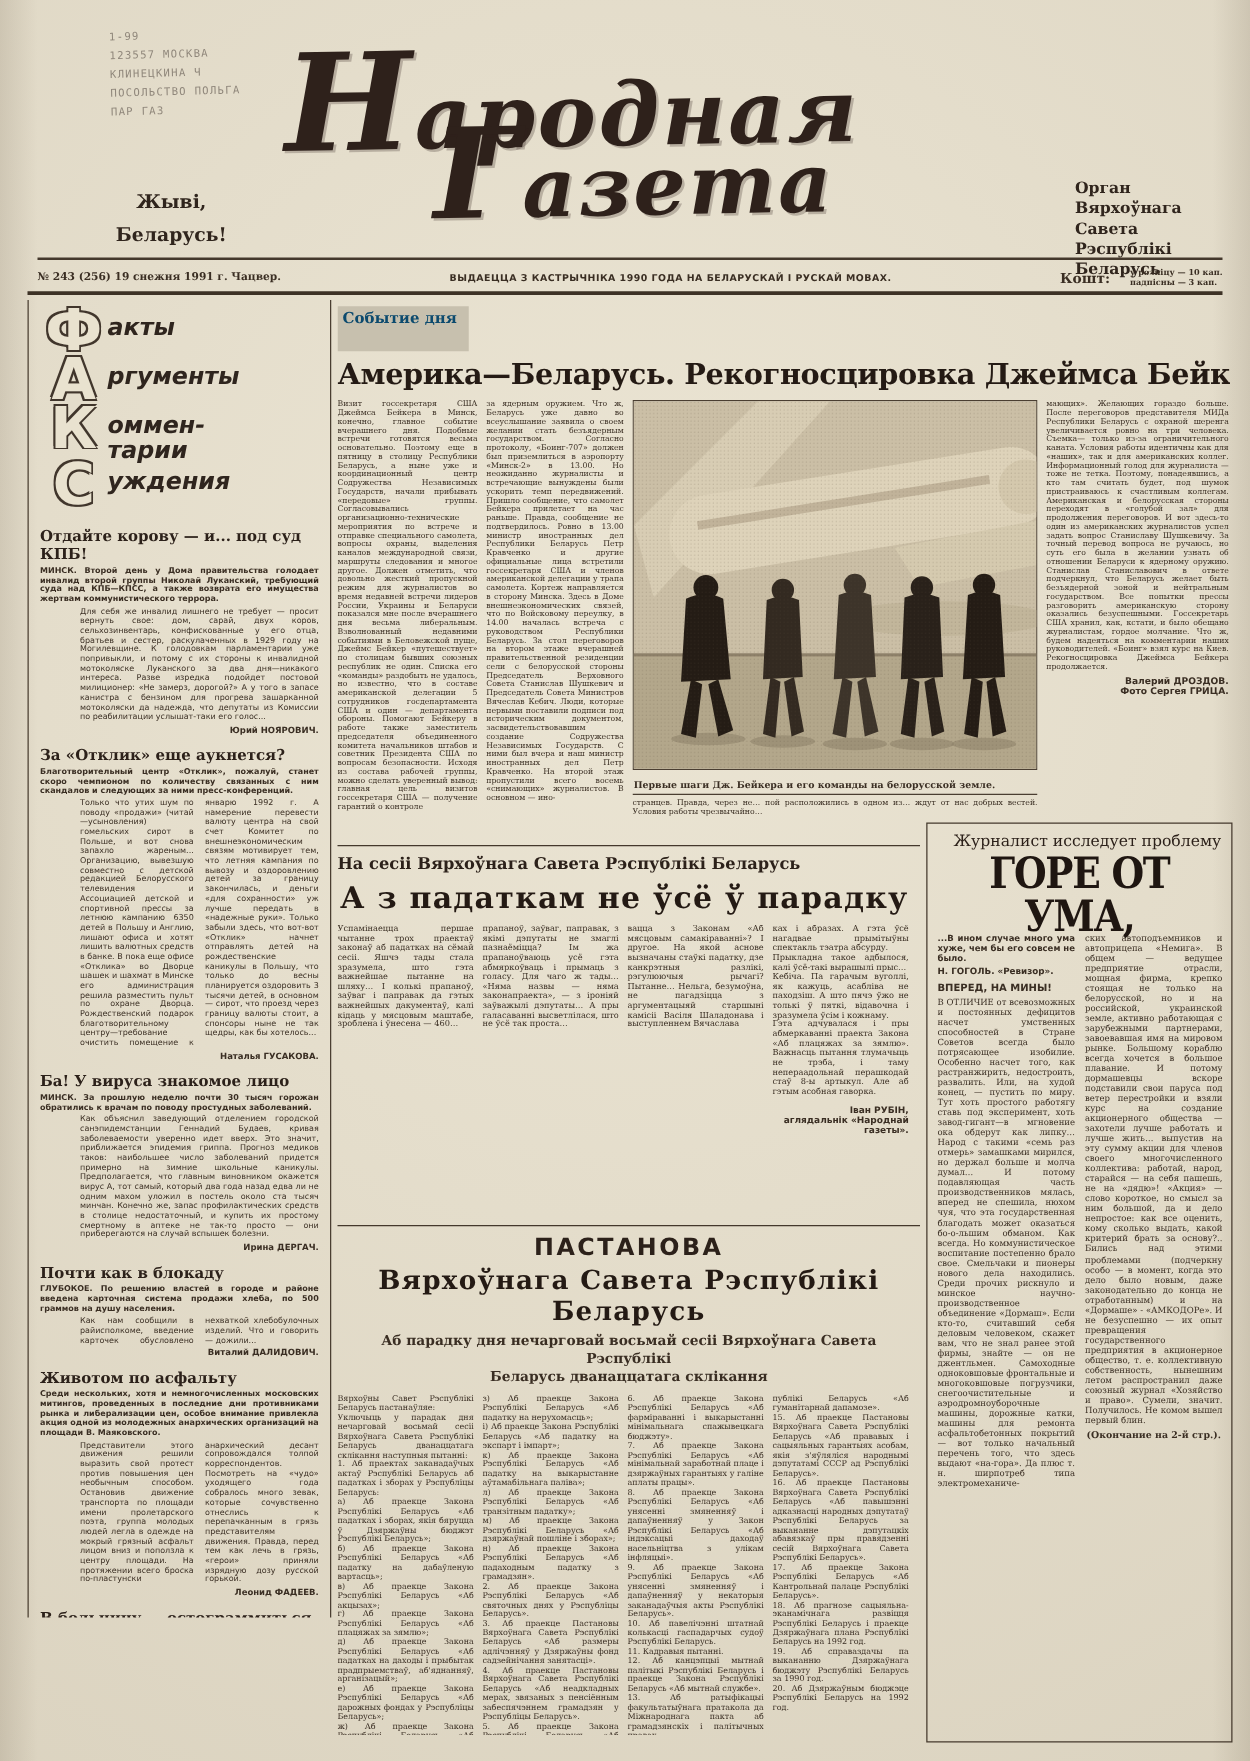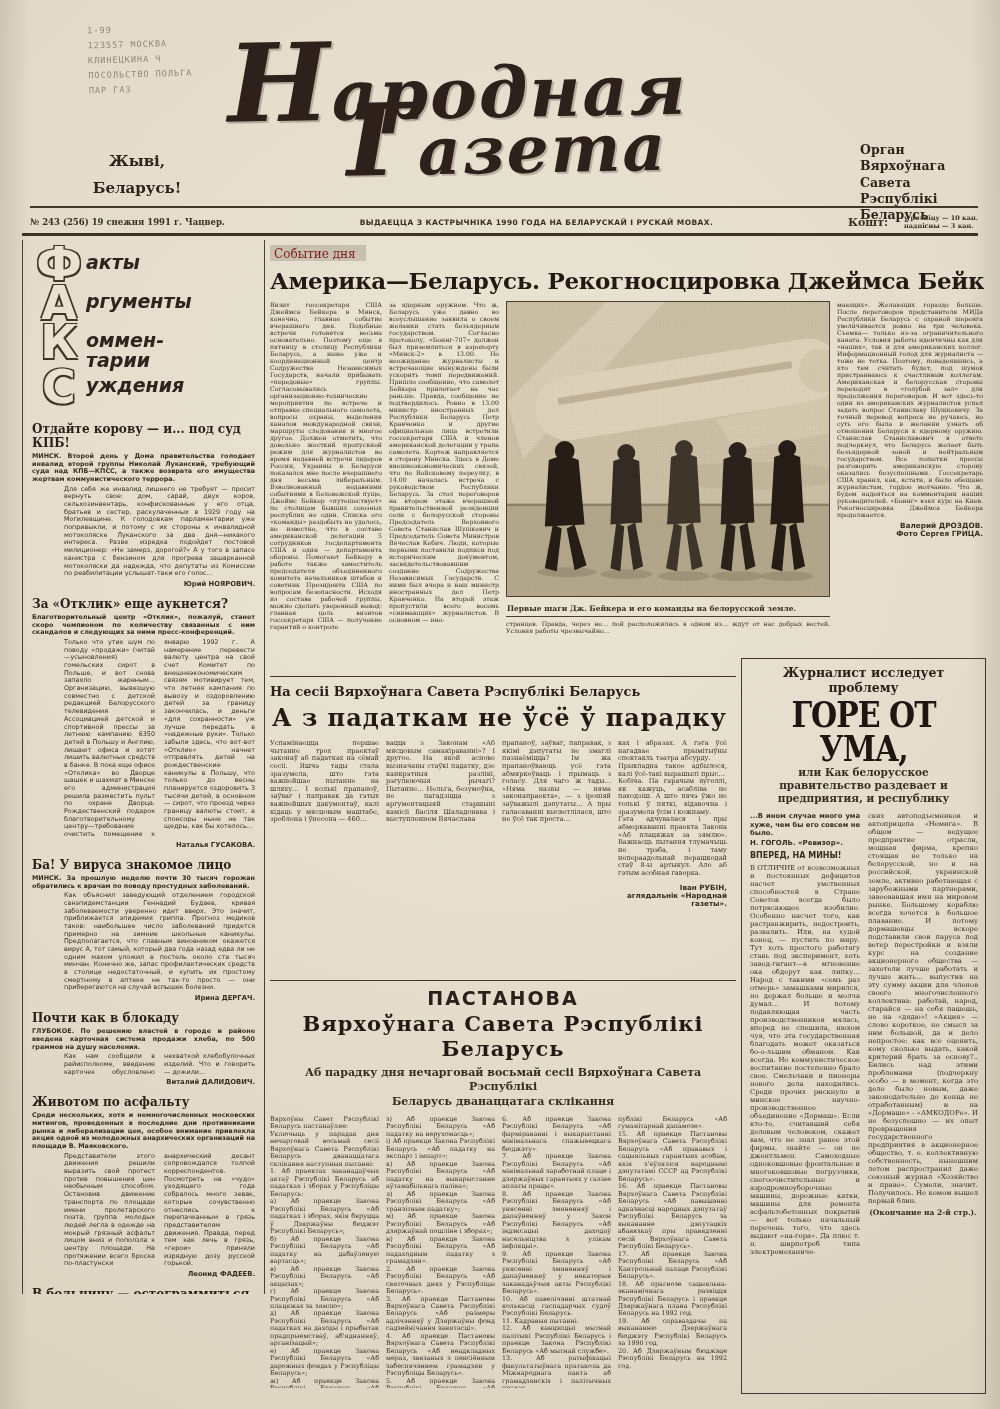--- a/index.html
+++ b/index.html
@@ -77,22 +77,22 @@
               font-size:6.4px; line-height:1.2; text-align:justify; }
   .faks-body{ font-family:"DejaVu Sans","Liberation Sans",sans-serif;
               font-size:6.4px; line-height:1.2; text-align:justify; margin-top:2px;margin-left:32px; }
   .faks-body.two{ column-count:2; column-gap:9px; }
   .faks-sign{ font-family:"DejaVu Sans","Liberation Sans",sans-serif; font-weight:bold;
               font-size:6.8px; text-align:right; margin-top:2px; }
 
   
   .event{ position:absolute; left:270px; top:243px; width:714px; height:414px; overflow:hidden; }
   .kicker{
-    display:inline-block; background:#c7c0ae; padding:2px 10px 0 4px;
-    font-weight:normal; font-size:12px; color:#7f1d1d;
+    display:inline-block; background:#c7c0ae; padding:2px 10px 20px 4px;
+    font-weight:bold; font-size:12px; color:#0c4a6e;
   }
   .event h1{ font-size:23px; font-weight:bold; letter-spacing:-.3px;
              color:#241a14; margin:5px 0 7px 0; white-space:nowrap; }
   .event-body{ display:grid; grid-template-columns:112px 110px 324px 146px;
                column-gap:7px; height:354px; }
   .ecol{ font-size:6.2px; line-height:1.13; text-align:justify; overflow:hidden; }
   .photo-wrap{ overflow:hidden; }
   .photo-frame{ border:1px solid #4a3e31; }
   .caption{ font-weight:bold; font-size:7.5px; padding:3px 1px;
             border-bottom:1px solid #4a3e31; }
@@ -124,21 +124,21 @@
   .p-body{ display:grid; grid-template-columns:repeat(4,109px); column-gap:7px;
            height:272px; }
   .pcol{ font-size:6.4px; line-height:1.17; text-align:justify; white-space:pre-line;
          overflow:hidden; }
   .p-signrow{ display:flex; justify-content:space-between; padding-left:215px;
               font-weight:bold; font-size:8px; margin-top:6px; }
 
   
   .gore{ position:absolute; left:741px; top:658px; width:245px; height:736px;
          border:1.5px solid #44382c; padding:6px 8px; overflow:hidden; }
-  .gore .kick3{ text-align:center; font-weight:bold; font-size:12.5px; color:#2c211a; }
+  .gore .kick3{ text-align:right; font-weight:normal; font-size:12.5px; color:#2c211a; }
   .gore h2{ text-align:center; font-size:30px; font-weight:bold; letter-spacing:-1px;
             line-height:1; color:#1f1611; margin:3px 0 4px 0;
             transform:scaleY(1.15); transform-origin:top; }
   .gore .g-sub{ text-align:center; font-weight:bold; font-size:10.5px; line-height:1.25;
                 margin:8px 2px 7px 2px; }
   .gore-body{ display:grid; grid-template-columns:repeat(2,110px); column-gap:8px;
               height:612px; }
   .gcol{ font-size:6.8px; line-height:1.18; text-align:justify; overflow:hidden; }
   .g-epi{ font-family:"DejaVu Sans","Liberation Sans",sans-serif; font-weight:bold;
           font-size:6.8px; line-height:1.2; }
@@ -323,22 +323,22 @@
 Фото Сергея ГРИЦА.</div>
       </div>
     </div>
   </section>
 
   <section class="session">
     <div class="kick2">На сесіі Вярхоўнага Савета Рэспублікі Беларусь</div>
     <h2>А з падаткам не ўсё ў парадку</h2>
     <div class="session-body">
       <div class="scol pre">Успамінаецца першае чытанне трох праектаў законаў аб падатках на сёмай сесіі. Яшчэ тады стала зразумела, што гэта важнейшае пытанне на шляху… І колькі прапаноў, заўваг і паправак да гэтых важнейшых дакументаў, калі кідаць у мясцовым маштабе, зроблена і ўнесена — 460…</div>
+      <div class="scol pre">прапаноў, заўваг, паправак, з якімі дэпутаты не змаглі пазнаёміцца? Ім жа прапаноўваюць усё гэта абмяркоўваць і прымаць з голасу. Для чаго ж тады… «Няма назвы — няма законапраекта», — з іроніяй заўважылі дэпутаты… А пры галасаванні высветлілася, што не ўсё так проста…</div>
       <div class="scol pre">вацца з Законам «Аб мясцовым самакіраванні»? І другое. На якой аснове вызначаны стаўкі падатку, дзе канкрэтныя разлікі, рэгулюючыя рычагі? Пытанне… Нельга, безумоўна, не пагадзіцца з аргументацыяй старшыні камісіі Васіля Шаладонава і выступленнем Вячаслава</div>
-      <div class="scol pre">прапаноў, заўваг, паправак, з якімі дэпутаты не змаглі пазнаёміцца? Ім жа прапаноўваюць усё гэта абмяркоўваць і прымаць з голасу. Для чаго ж тады… «Няма назвы — няма законапраекта», — з іроніяй заўважылі дэпутаты… А пры галасаванні высветлілася, што не ўсё так проста…</div>
       <div class="scol">
         <span class="pre">ках і абразах. А гэта ўсё нагадвае прымітыўны спектакль тэатра абсурду.
 Прыкладна такое адбылося, калі ўсё-такі вырашылі прыс…
 Кебіча. Па гарачым вуголлі, як кажуць, асабліва не паходзіш. А што пячэ ўжо не толькі ў пяткі, відавочна і зразумела ўсім і кожнаму.
 Гэта адчувалася і пры абмеркаванні праекта Закона «Аб плацяжах за зямлю». Важнасць пытання тлумачыць не трэба, і таму непераадольнай перашкодай стаў 8-ы артыкул. Але аб гэтым асобная гаворка.</span>
         <div class="ssign">Іван РУБІН,
 аглядальнік «Народнай газеты».</div>
       </div>
     </div>
   </section>
@@ -389,21 +389,20 @@
     <div class="p-signrow">
       <span>Старшыня Вярхоўнага Савета Рэспублікі Беларусь</span>
       <span>С. ШУШКЕВІЧ.</span>
     </div>
 
   </section>
 
   <aside class="gore">
     <div class="kick3">Журналист исследует проблему</div>
     <h2>ГОРЕ ОТ УМА,</h2>
-    <div class="g-sub">или Как белорусское правительство раздевает и предприятия, и республику</div>
     <div class="gore-body">
       <div class="gcol">
         <div class="g-epi">...В ином случае много ума хуже, чем бы его совсем не было.</div>
         <div class="g-episign">Н. ГОГОЛЬ. «Ревизор».</div>
         <div class="g-sect">ВПЕРЕД, НА МИНЫ!</div>
         <span>В ОТЛИЧИЕ от всевозможных и постоянных дефицитов насчет умственных способностей в Стране Советов всегда было потрясающее изобилие. Особенно насчет того, как растранжирить, недостроить, развалить. Или, на худой конец, — пустить по миру. Тут хоть простого работягу ставь под эксперимент, хоть завод-гигант—в мгновение ока обдерут как липку… Народ с такими «семь раз отмерь» замашками мирился, но держал больше и молча думал… И потому подавляющая часть производственников мялась, вперед не спешила, нюхом чуя, что эта государственная благодать может оказаться бо-о-льшим обманом. Как всегда. Но коммунистическое воспитание постепенно брало свое. Смельчаки и пионеры нового дела находились. Среди прочих рискнуло и минское научно-производственное объединение «Дормаш». Если кто-то, считавший себя деловым человеком, скажет вам, что не знал ранее этой фирмы, знайте — он не джентльмен. Самоходные одноковшовые фронтальные и многоковшовые погрузчики, снегоочистительные и аэродромноуборочные машины, дорожные катки, машины для ремонта асфальтобетонных покрытий — вот только начальный перечень того, что здесь выдают «на-гора». Да плюс т. н. ширпотреб типа электромеханиче-</span>
       </div>
       <div class="gcol">
         <span>ских автоподъемников и автоприцепа «Немига». В общем — ведущее предприятие отрасли, мощная фирма, крепко стоящая не только на белорусской, но и на российской, украинской земле, активно работающая с зарубежными партнерами, завоевавшая имя на мировом рынке. Большому кораблю всегда хочется в большое плавание. И потому дормашевцы вскоре подставили свои паруса под ветер перестройки и взяли курс на создание акционерного общества — захотели лучше работать и лучше жить… выпустив на эту сумму акции для членов своего многочисленного коллектива: работай, народ, старайся — на себя пашешь, не на «дядю»! «Акция» — слово короткое, но смысл за ним большой, да и дело непростое: как все оценить, кому сколько выдать, какой критерий брать за основу?.. Бились над этими проблемами (подчеркну особо — в момент, когда это дело было новым, даже законодательно до конца не отработанным) и на «Дормаше» - «АМКОДОРе». И не безуспешно — их опыт превращения государственного предприятия в акционерное общество, т. е. коллективную собственность, нынешним летом распространил даже союзный журнал «Хозяйство и право». Сумели, значит. Получилось. Не комом вышел первый блин.</span>
         <div class="g-end">(Окончание на 2-й стр.).</div>

